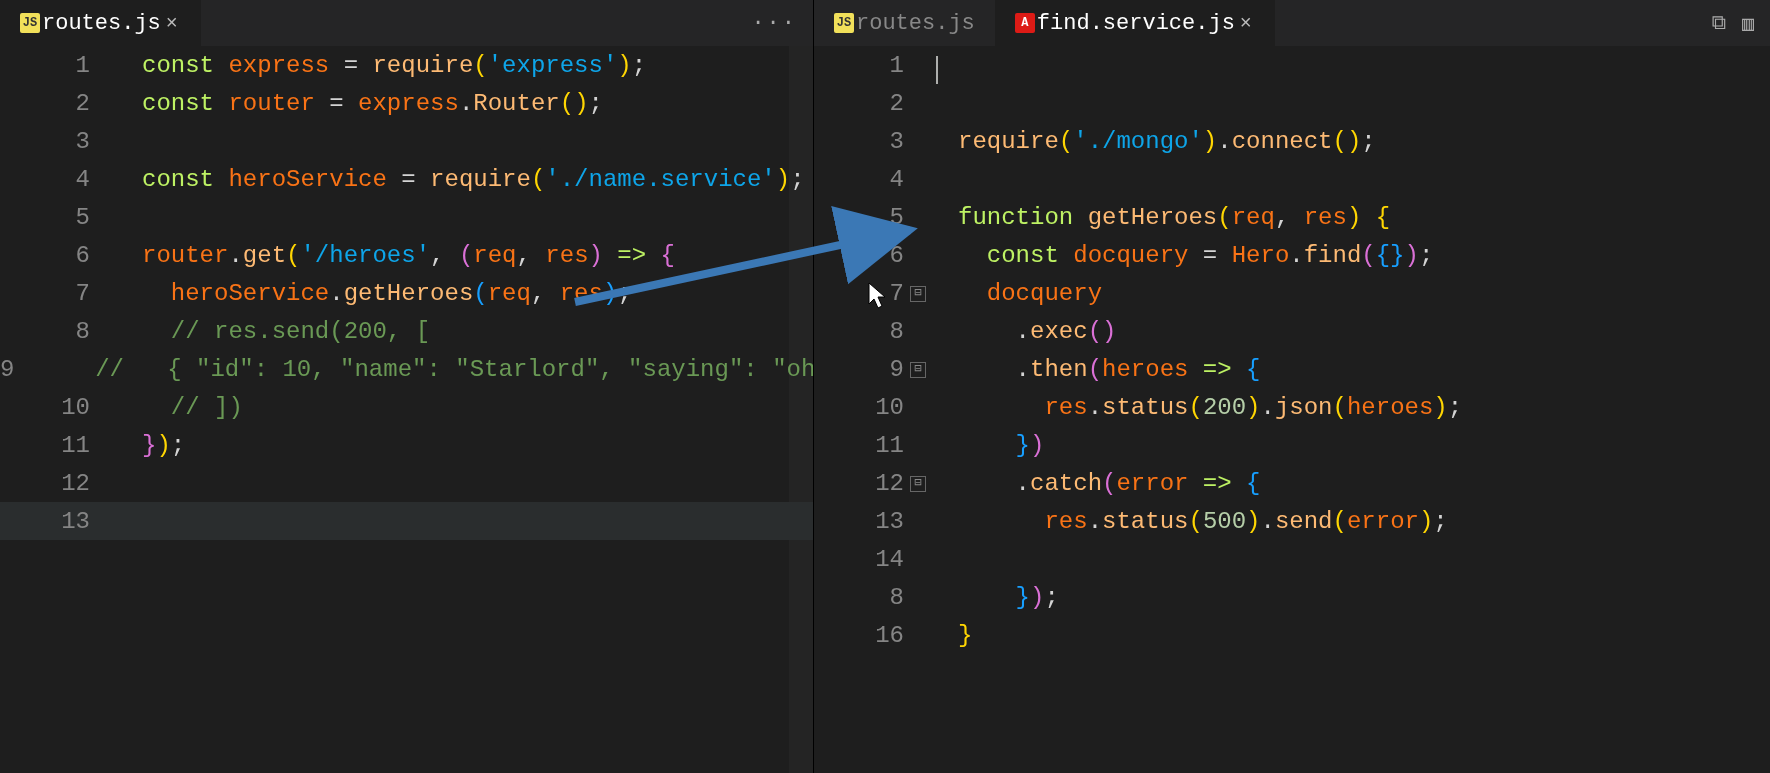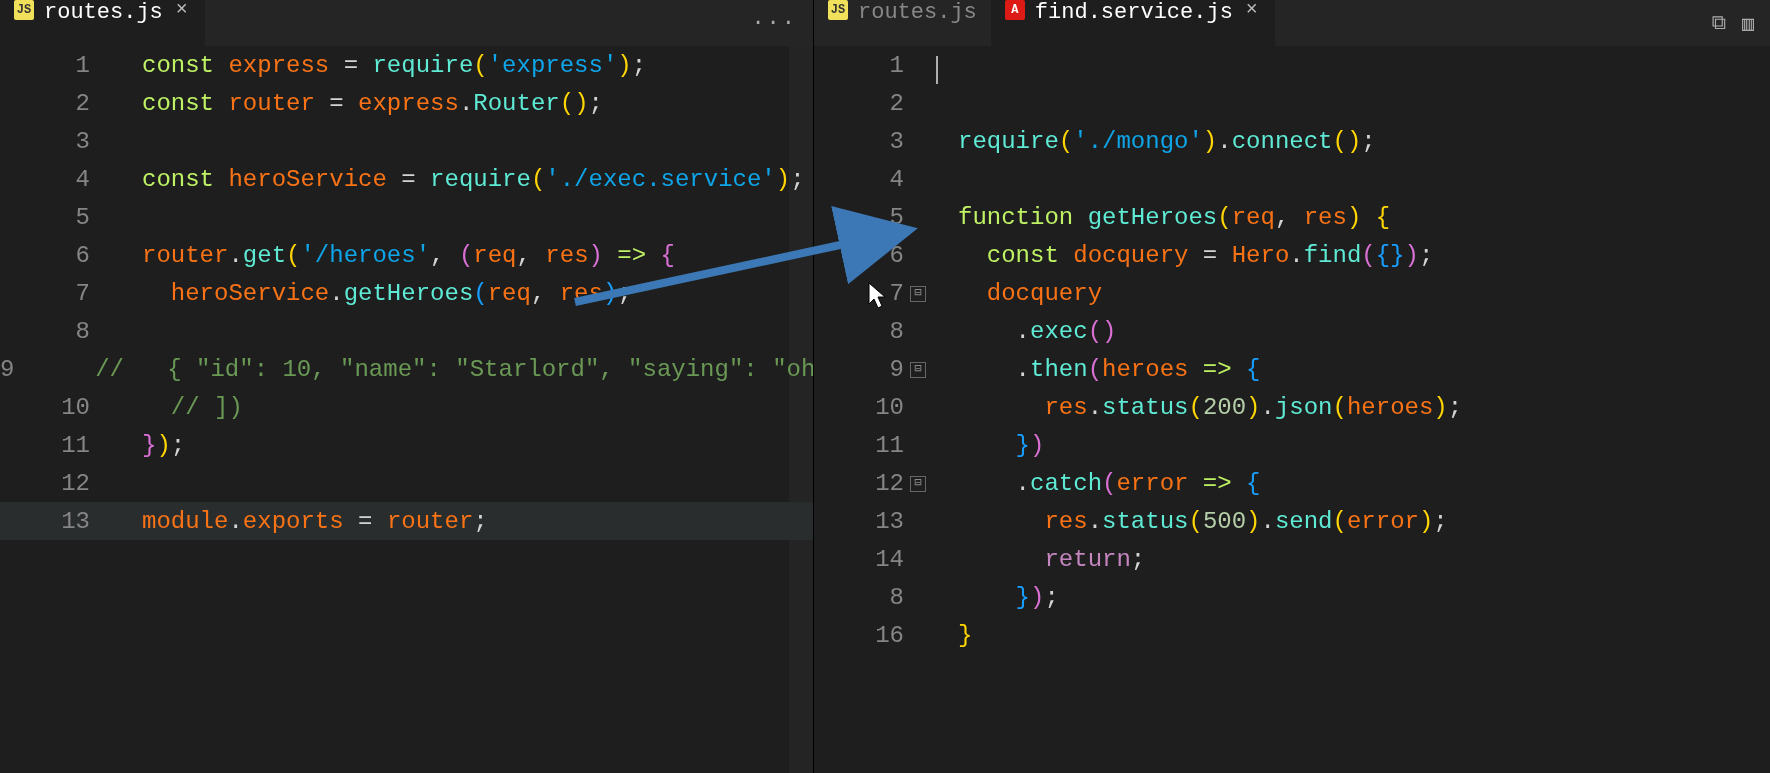--- a/index.html
+++ b/index.html
@@ -1,40 +1,40 @@
 <!DOCTYPE html>
 <html><head>
 <meta charset="utf-8">
 <style>
   html,body{margin:0;padding:0;height:100%;width:100%;background:#1e1e1e;font-family:Menlo,Consolas,"Courier New",monospace;font-size:24px;color:#d4d4d4;overflow:hidden}
   .workbench{display:flex;height:100%;width:100%}
   .pane{display:flex;flex-direction:column;height:100%;position:relative}
   .pane.left{flex:0 0 813px;border-right:1px solid #000}
   .pane.right{flex:1}
   .tabs{display:flex;align-items:center;height:46px;background:#252526;position:relative}
-  .tab{display:flex;height:46px;padding:0 14px;color:#888;cursor:pointer;gap:10px;font-size:22px}
+  .tab{display:flex;align-items:center;height:46px;padding:0 20px;color:#888;cursor:pointer;gap:2px;font-size:22px}
   .tab.active{background:#1e1e1e;color:#fff}
   .tab .close{width:18px;height:18px;display:flex;align-items:center;justify-content:center;font-size:20px;color:#bbb}
   .tab-icon{width:20px;height:20px;display:inline-flex;align-items:center;justify-content:center;border-radius:2px;font-size:12px;font-weight:700}
   .icon-js{background:#f1e05a;color:#333}
   .icon-angular{background:#dd1b16;color:#fff}
   .tab-actions{margin-left:auto;display:flex;align-items:center;gap:16px;padding:0 16px;color:#aaa}
   .dots{letter-spacing:2px;font-size:22px}
   .act-icon{font-size:20px;cursor:pointer}
   .editor{flex:1;overflow:hidden;position:relative}
   .lines{position:absolute;inset:0}
   .line{display:flex;height:38px;align-items:center;white-space:pre}
   .gutter{width:90px;text-align:right;padding-right:22px;color:#858585;font-size:24px;user-select:none}
   .pane.right .gutter{width:90px}
   .code{padding-left:30px}
   .pane.right .code{padding-left:32px}
   .c-key{color:#bef264}
   .c-key2{color:#c586c0}
   .c-var{color:#f97316}
-  .c-fn{color:#5eead4}
+  .c-fn{color:#fdba74}
   .c-str{color:#0ea5e9}
   .c-num{color:#b5cea8}
   .c-comment{color:#6a9955}
   .c-punct{color:#d4d4d4}
   .c-brace-yellow{color:#ffd602}
   .c-brace-purple{color:#da70d6}
   .c-brace-blue{color:#179fff}
   .fold-box{position:absolute;width:14px;height:14px;border:1px solid #666;color:#888;font-size:12px;line-height:12px;text-align:center;background:#1e1e1e;cursor:pointer}
   .arrow{position:absolute;pointer-events:none;z-index:100}
   .line13hl{background:#2a2d2e}
@@ -57,30 +57,30 @@
       <div class="tab-actions">
         <span class="dots">···</span>
       </div>
     </div>
     <div class="editor">
       <div class="minimap"></div>
       <div class="lines" id="lines-left">
           <div class="line"><div class="gutter">1</div><div class="code"><span class="c-key">const</span><span class="c-punct"> </span><span class="c-var">express</span><span class="c-punct"> = </span><span class="c-fn">require</span><span class="c-brace-yellow">(</span><span class="c-str">'express'</span><span class="c-brace-yellow">)</span><span class="c-punct">;</span></div></div>
           <div class="line"><div class="gutter">2</div><div class="code"><span class="c-key">const</span><span class="c-punct"> </span><span class="c-var">router</span><span class="c-punct"> = </span><span class="c-var">express</span><span class="c-punct">.</span><span class="c-fn">Router</span><span class="c-brace-yellow">(</span><span class="c-brace-yellow">)</span><span class="c-punct">;</span></div></div>
           <div class="line"><div class="gutter">3</div><div class="code"></div></div>
-          <div class="line"><div class="gutter">4</div><div class="code"><span class="c-key">const</span><span class="c-punct"> </span><span class="c-var">heroService</span><span class="c-punct"> = </span><span class="c-fn">require</span><span class="c-brace-yellow">(</span><span class="c-str">'./exec.service'</span><span class="c-brace-yellow">)</span><span class="c-punct">;</span></div></div>
+          <div class="line"><div class="gutter">4</div><div class="code"><span class="c-key">const</span><span class="c-punct"> </span><span class="c-var">heroService</span><span class="c-punct"> = </span><span class="c-fn">require</span><span class="c-brace-yellow">(</span><span class="c-str">'./name.service'</span><span class="c-brace-yellow">)</span><span class="c-punct">;</span></div></div>
           <div class="line"><div class="gutter">5</div><div class="code"></div></div>
           <div class="line"><div class="gutter">6</div><div class="code"><span class="c-var">router</span><span class="c-punct">.</span><span class="c-fn">get</span><span class="c-brace-yellow">(</span><span class="c-str">'/heroes'</span><span class="c-punct">, </span><span class="c-brace-purple">(</span><span class="c-var">req</span><span class="c-punct">, </span><span class="c-var">res</span><span class="c-brace-purple">)</span><span class="c-punct"> </span><span class="c-key">=&gt;</span><span class="c-punct"> </span><span class="c-brace-purple">{</span></div></div>
           <div class="line"><div class="gutter">7</div><div class="code"><span class="c-punct">  </span><span class="c-var">heroService</span><span class="c-punct">.</span><span class="c-fn">getHeroes</span><span class="c-brace-blue">(</span><span class="c-var">req</span><span class="c-punct">, </span><span class="c-var">res</span><span class="c-brace-blue">)</span><span class="c-punct">;</span></div></div>
-          <div class="line"><div class="gutter">8</div></div>
+          <div class="line"><div class="gutter">8</div><div class="code"><span class="c-punct">  </span><span class="c-comment">// res.send(200, [</span></div></div>
           <div class="line"><div class="gutter">9</div><div class="code"><span class="c-punct">  </span><span class="c-comment">//   { "id": 10, "name": "Starlord", "saying": "oh ye</span></div></div>
           <div class="line"><div class="gutter">10</div><div class="code"><span class="c-punct">  </span><span class="c-comment">// ])</span></div></div>
           <div class="line"><div class="gutter">11</div><div class="code"><span class="c-brace-purple">}</span><span class="c-brace-yellow">)</span><span class="c-punct">;</span></div></div>
           <div class="line"><div class="gutter">12</div><div class="code"></div></div>
-          <div class="line line13hl"><div class="gutter">13</div><div class="code"><span class="c-var">module</span><span class="c-punct">.</span><span class="c-var">exports</span><span class="c-punct"> = </span><span class="c-var">router</span><span class="c-punct">;</span></div></div>
+          <div class="line line13hl"><div class="gutter">13</div></div>
         </div>
     </div>
   </div>
 
   <div class="pane right">
     <div class="tabs">
       <div class="tab">
         <span class="tab-icon icon-js">JS</span>
         <span>routes.js</span>
       </div>
@@ -102,21 +102,21 @@
           <div class="line"><div class="gutter">4</div><div class="code"></div></div>
           <div class="line"><div class="gutter">5</div><div class="code"><span class="c-key">function</span><span class="c-punct"> </span><span class="c-fn">getHeroes</span><span class="c-brace-yellow">(</span><span class="c-var">req</span><span class="c-punct">, </span><span class="c-var">res</span><span class="c-brace-yellow">)</span><span class="c-punct"> </span><span class="c-brace-yellow">{</span></div></div>
           <div class="line"><div class="gutter">6</div><div class="code"><span class="c-punct">  </span><span class="c-key">const</span><span class="c-punct"> </span><span class="c-var">docquery</span><span class="c-punct"> = </span><span class="c-var">Hero</span><span class="c-punct">.</span><span class="c-fn">find</span><span class="c-brace-purple">(</span><span class="c-brace-blue">{</span><span class="c-brace-blue">}</span><span class="c-brace-purple">)</span><span class="c-punct">;</span></div></div>
           <div class="line"><div class="gutter">7</div><div class="code"><span class="c-punct">  </span><span class="c-var">docquery</span></div></div>
           <div class="line"><div class="gutter">8</div><div class="code"><span class="c-punct">    .</span><span class="c-fn">exec</span><span class="c-brace-purple">(</span><span class="c-brace-purple">)</span></div></div>
           <div class="line"><div class="gutter">9</div><div class="code"><span class="c-punct">    .</span><span class="c-fn">then</span><span class="c-brace-purple">(</span><span class="c-var">heroes</span><span class="c-punct"> </span><span class="c-key">=&gt;</span><span class="c-punct"> </span><span class="c-brace-blue">{</span></div></div>
           <div class="line"><div class="gutter">10</div><div class="code"><span class="c-punct">      </span><span class="c-var">res</span><span class="c-punct">.</span><span class="c-fn">status</span><span class="c-brace-yellow">(</span><span class="c-num">200</span><span class="c-brace-yellow">)</span><span class="c-punct">.</span><span class="c-fn">json</span><span class="c-brace-yellow">(</span><span class="c-var">heroes</span><span class="c-brace-yellow">)</span><span class="c-punct">;</span></div></div>
           <div class="line"><div class="gutter">11</div><div class="code"><span class="c-punct">    </span><span class="c-brace-blue">}</span><span class="c-brace-purple">)</span></div></div>
           <div class="line"><div class="gutter">12</div><div class="code"><span class="c-punct">    .</span><span class="c-fn">catch</span><span class="c-brace-purple">(</span><span class="c-var">error</span><span class="c-punct"> </span><span class="c-key">=&gt;</span><span class="c-punct"> </span><span class="c-brace-blue">{</span></div></div>
           <div class="line"><div class="gutter">13</div><div class="code"><span class="c-punct">      </span><span class="c-var">res</span><span class="c-punct">.</span><span class="c-fn">status</span><span class="c-brace-yellow">(</span><span class="c-num">500</span><span class="c-brace-yellow">)</span><span class="c-punct">.</span><span class="c-fn">send</span><span class="c-brace-yellow">(</span><span class="c-var">error</span><span class="c-brace-yellow">)</span><span class="c-punct">;</span></div></div>
-          <div class="line"><div class="gutter">14</div><div class="code"><span class="c-punct">      </span><span class="c-key2">return</span><span class="c-punct">;</span></div></div>
+          <div class="line"><div class="gutter">14</div></div>
           <div class="line"><div class="gutter">8</div><div class="code"><span class="c-punct">    </span><span class="c-brace-blue">}</span><span class="c-brace-purple">)</span><span class="c-punct">;</span></div></div>
           <div class="line"><div class="gutter">16</div><div class="code"><span class="c-brace-yellow">}</span></div></div>
         </div>
       <div class="cursor-left" style="left:122px;top:10px"></div>
       <div class="fold-box" style="left:96px;top:240px">⊟</div>
       <div class="fold-box" style="left:96px;top:316px">⊟</div>
       <div class="fold-box" style="left:96px;top:430px">⊟</div>
     </div>
   </div>
 

